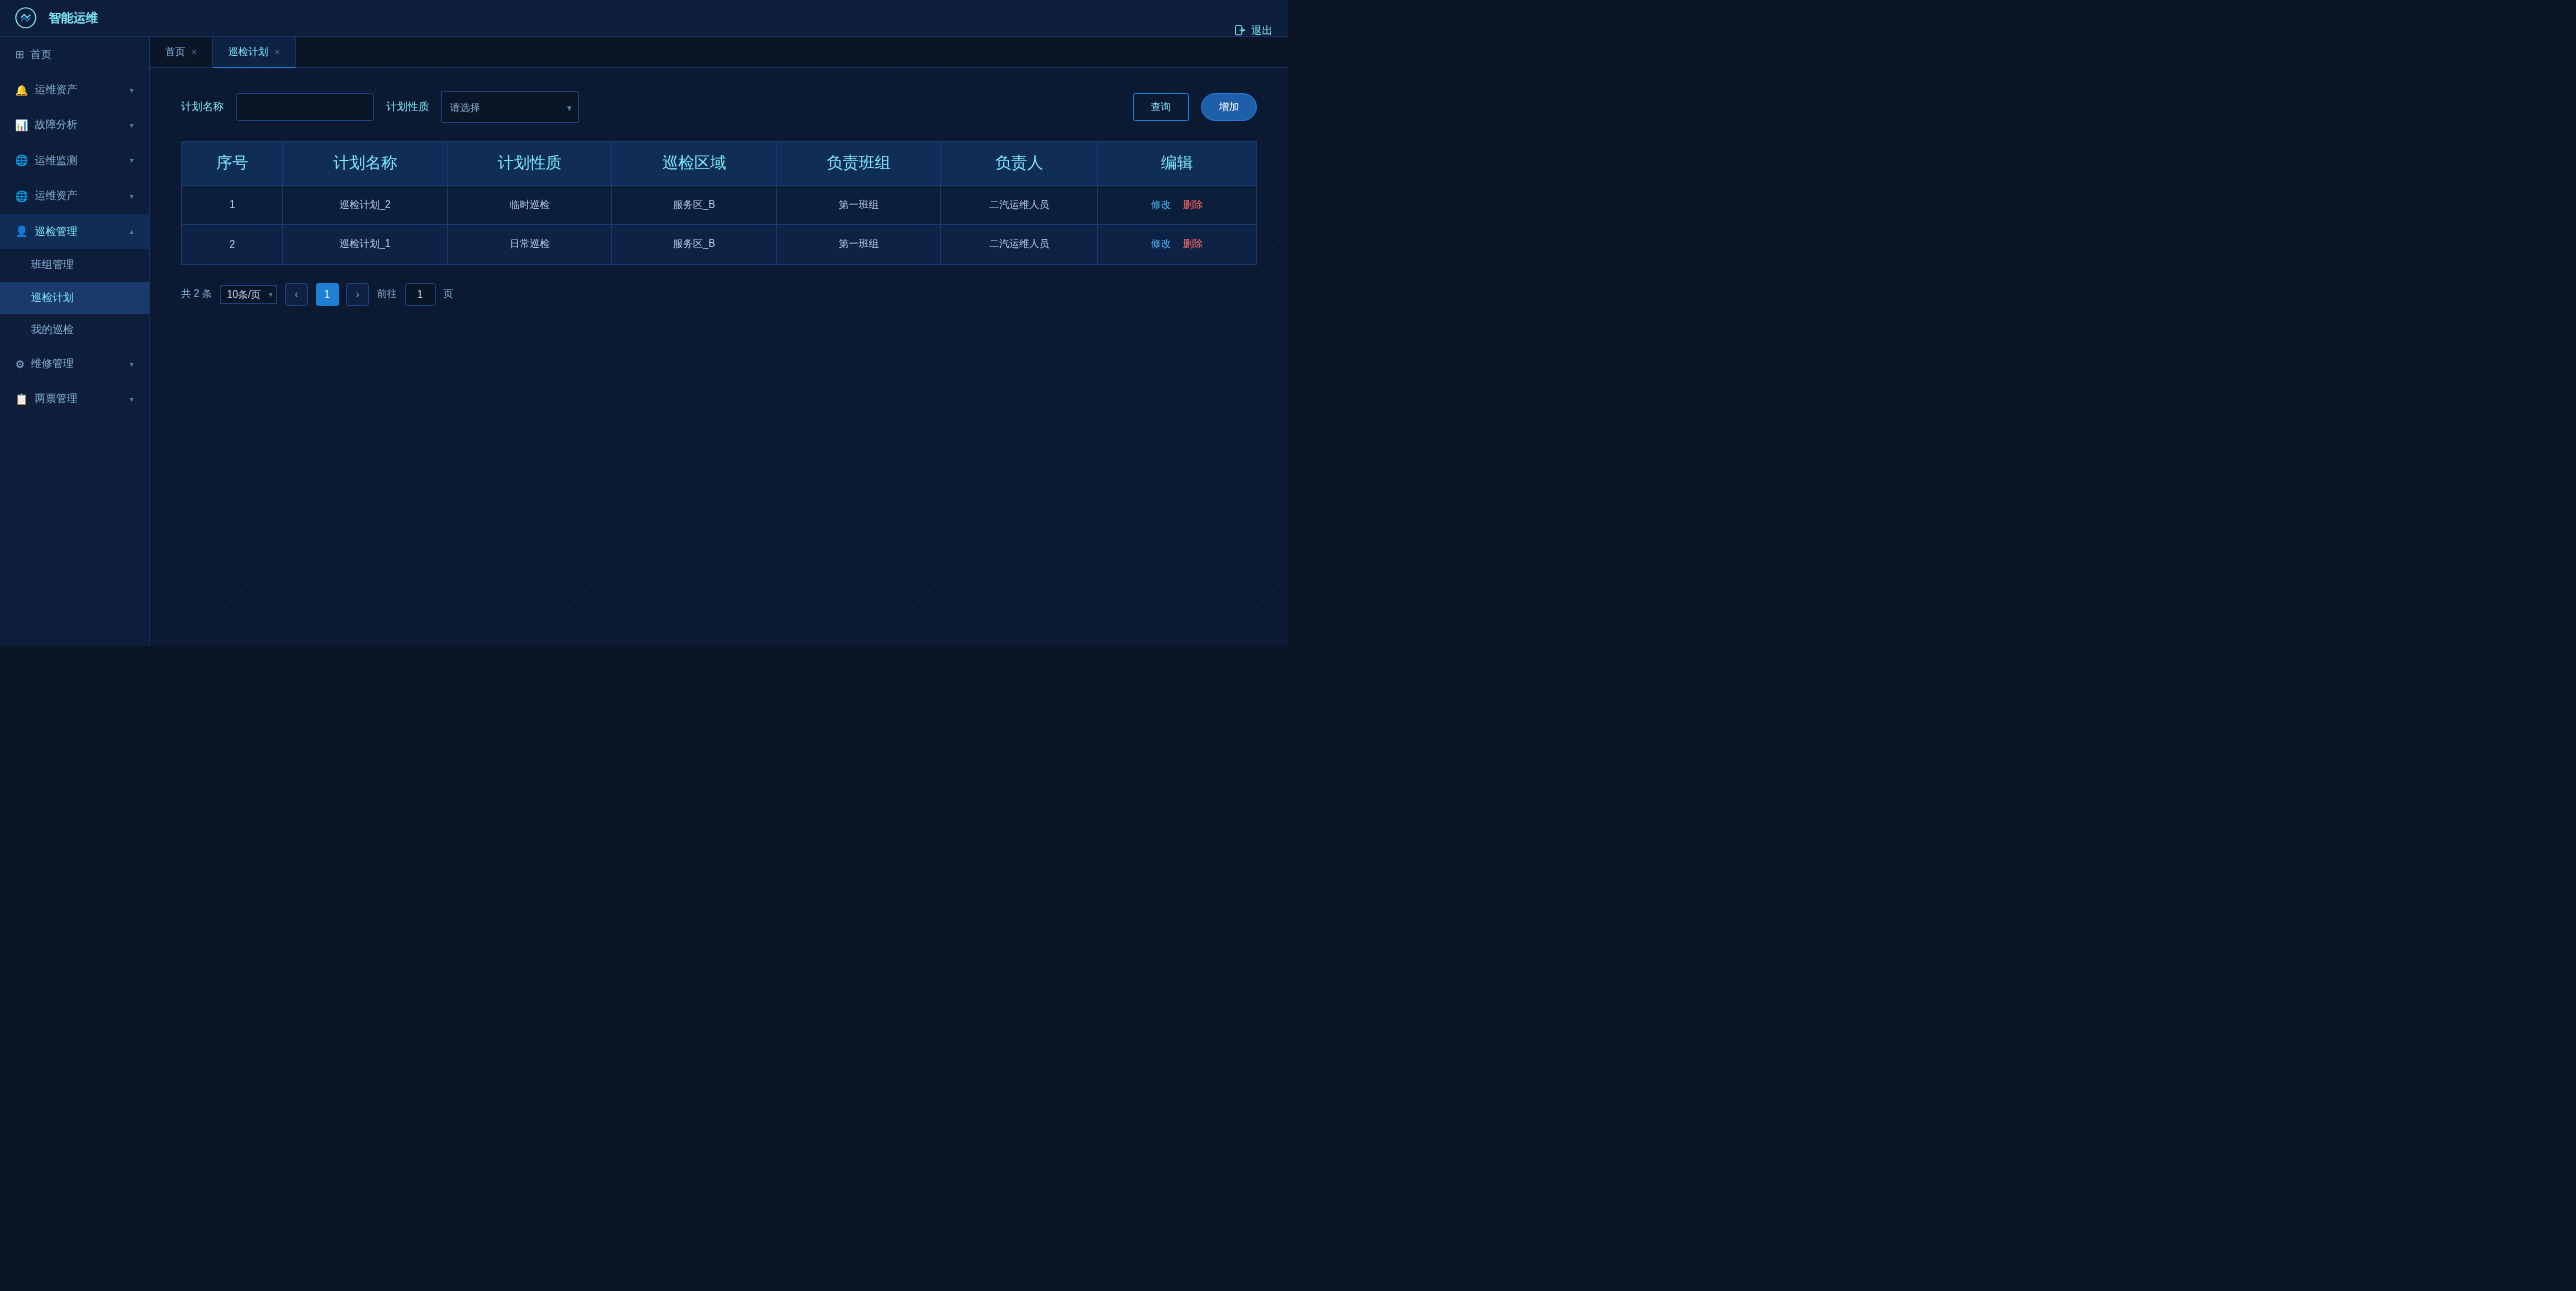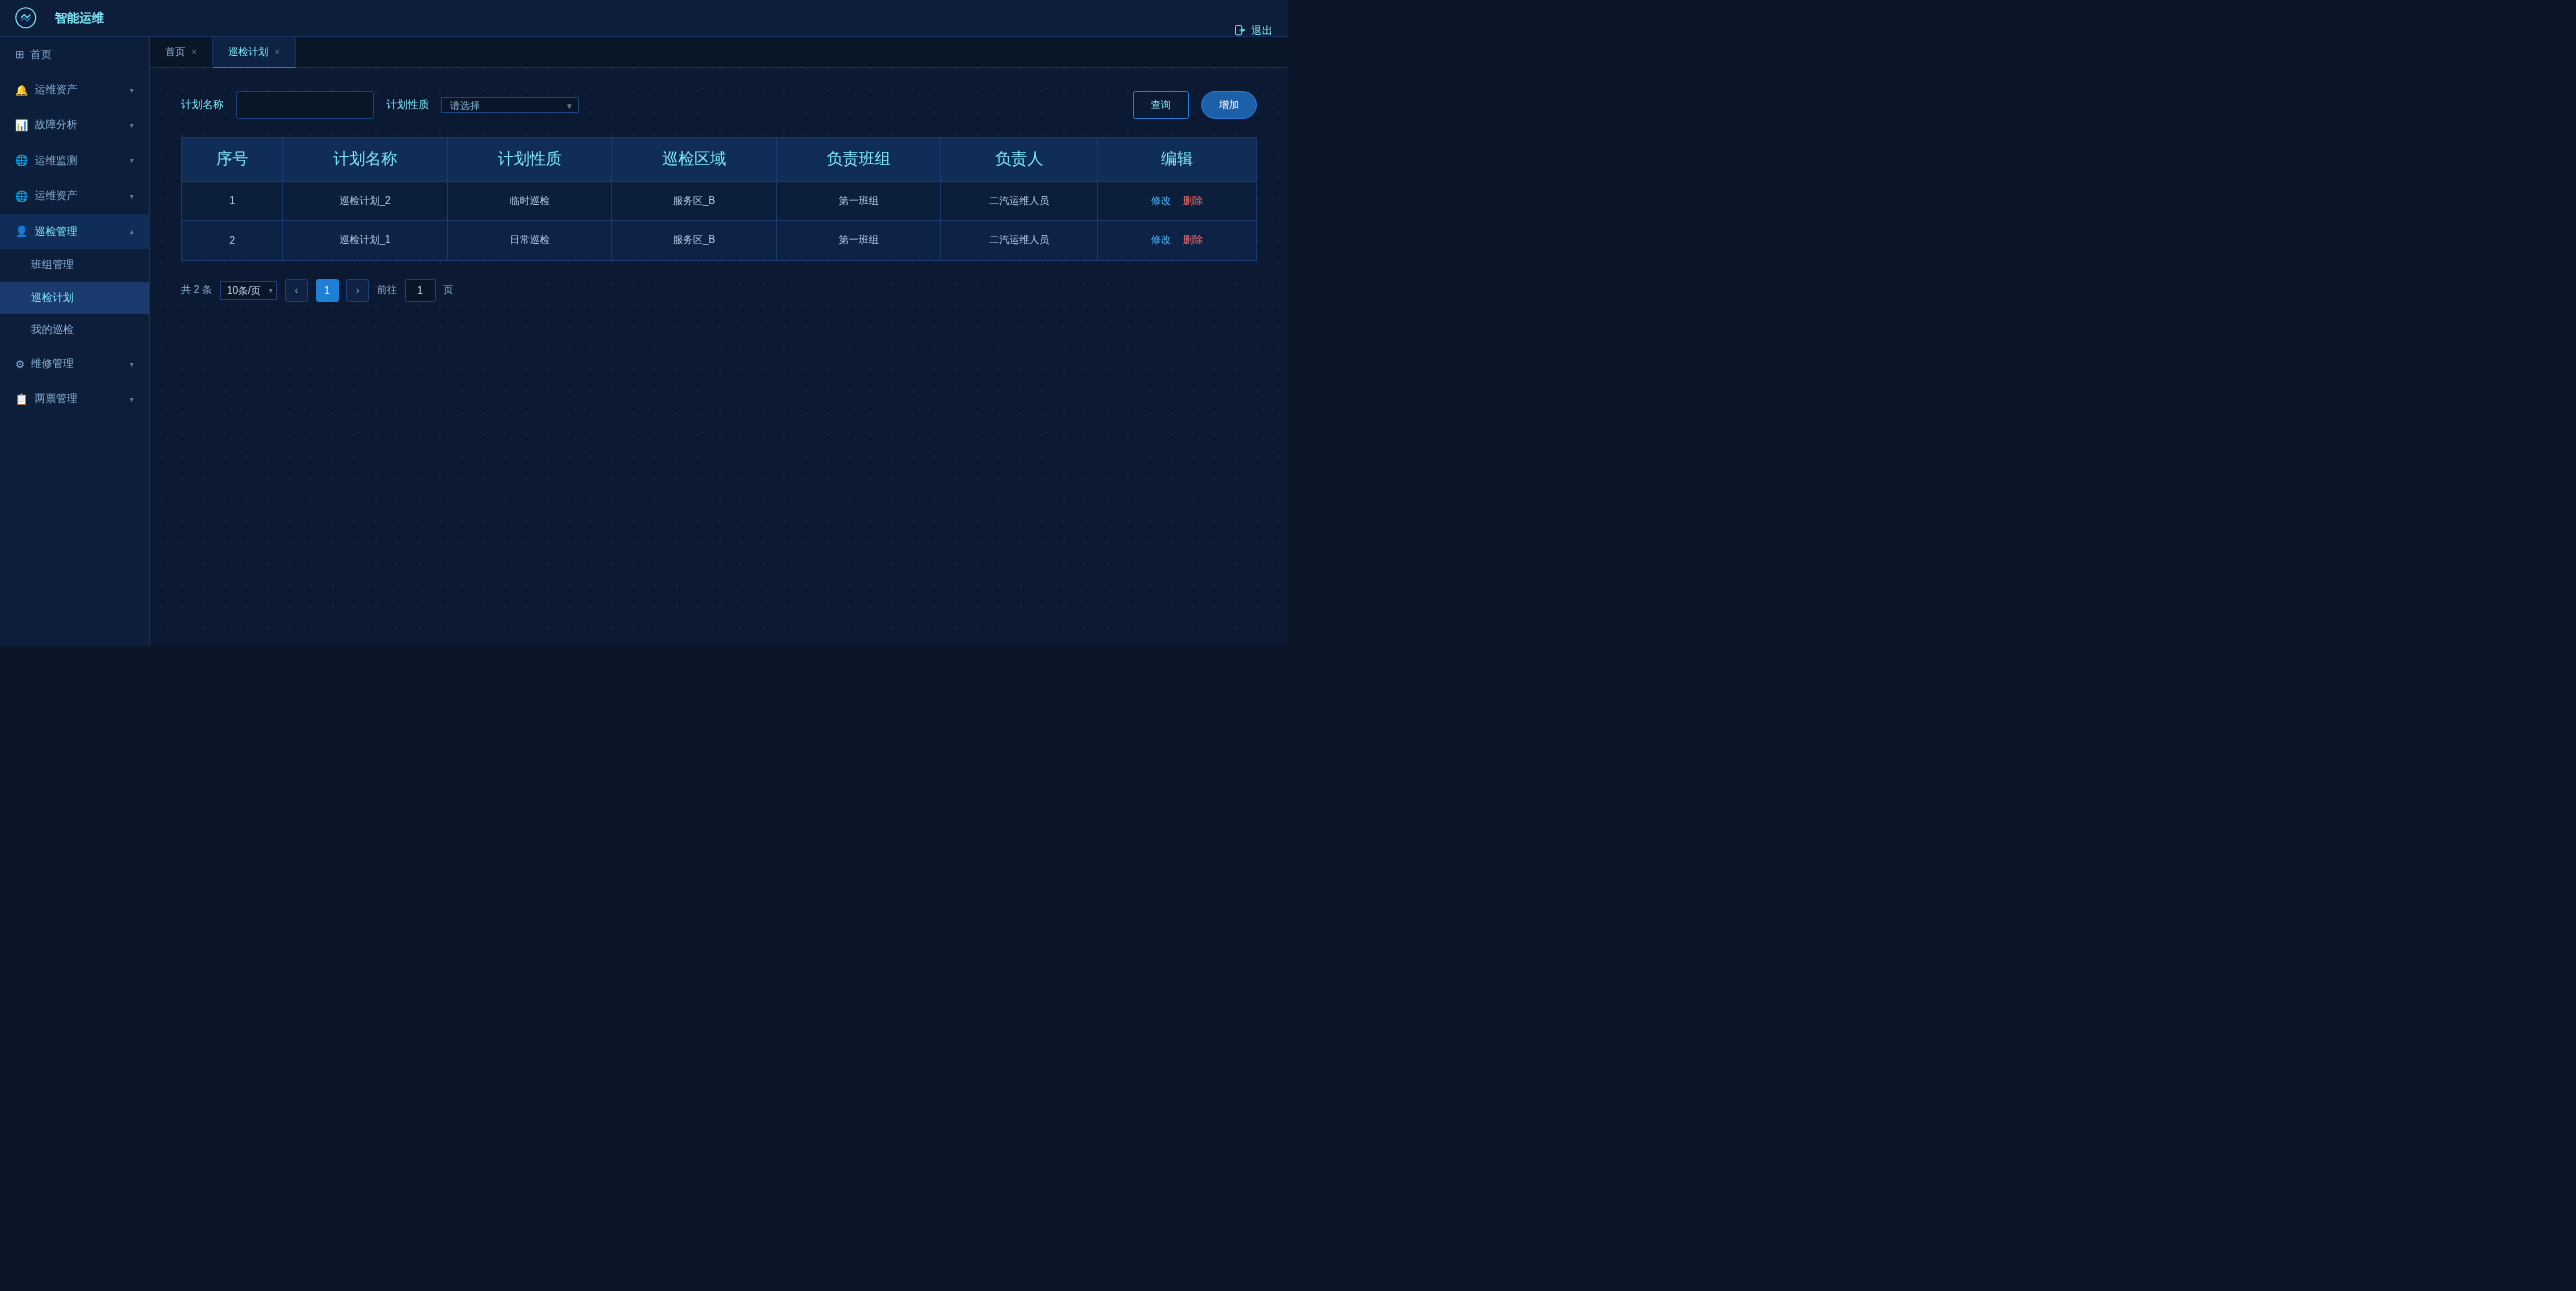--- a/index.html
+++ b/index.html
@@ -19,21 +19,21 @@
       align-items: center;
       justify-content: space-between;
       background: #0d1e3a;
       height: 37px;
       padding: 0 15.3px;
       border-bottom: 0.8px solid #1a3060;
     }
     .topbar-logo {
       display: flex;
       align-items: center;
-      gap: 18px;
+      gap: 12px;
       color: #7ee8fa;
       font-size: 12.3px;
       font-weight: bold;
     }
     .logo-icon {
       width: 21.5px;
       height: 21.5px;
     }
     .topbar-logout {
       display: flex;
@@ -164,21 +164,21 @@
       padding: 0 7.7px;
       font-size: 10px;
       outline: none;
     }
     .filter-select-wrapper {
       position: relative;
       width: 138px;
     }
     .filter-select {
       width: 138px;
-      height: 16px;
+      height: 32px;
       background: #091628;
       border: 0.8px solid #1e4080;
       border-radius: 1px;
       color: #8ab4d8;
       padding: 0 7.7px;
       font-size: 10px;
       outline: none;
       appearance: none;
       cursor: pointer;
     }

